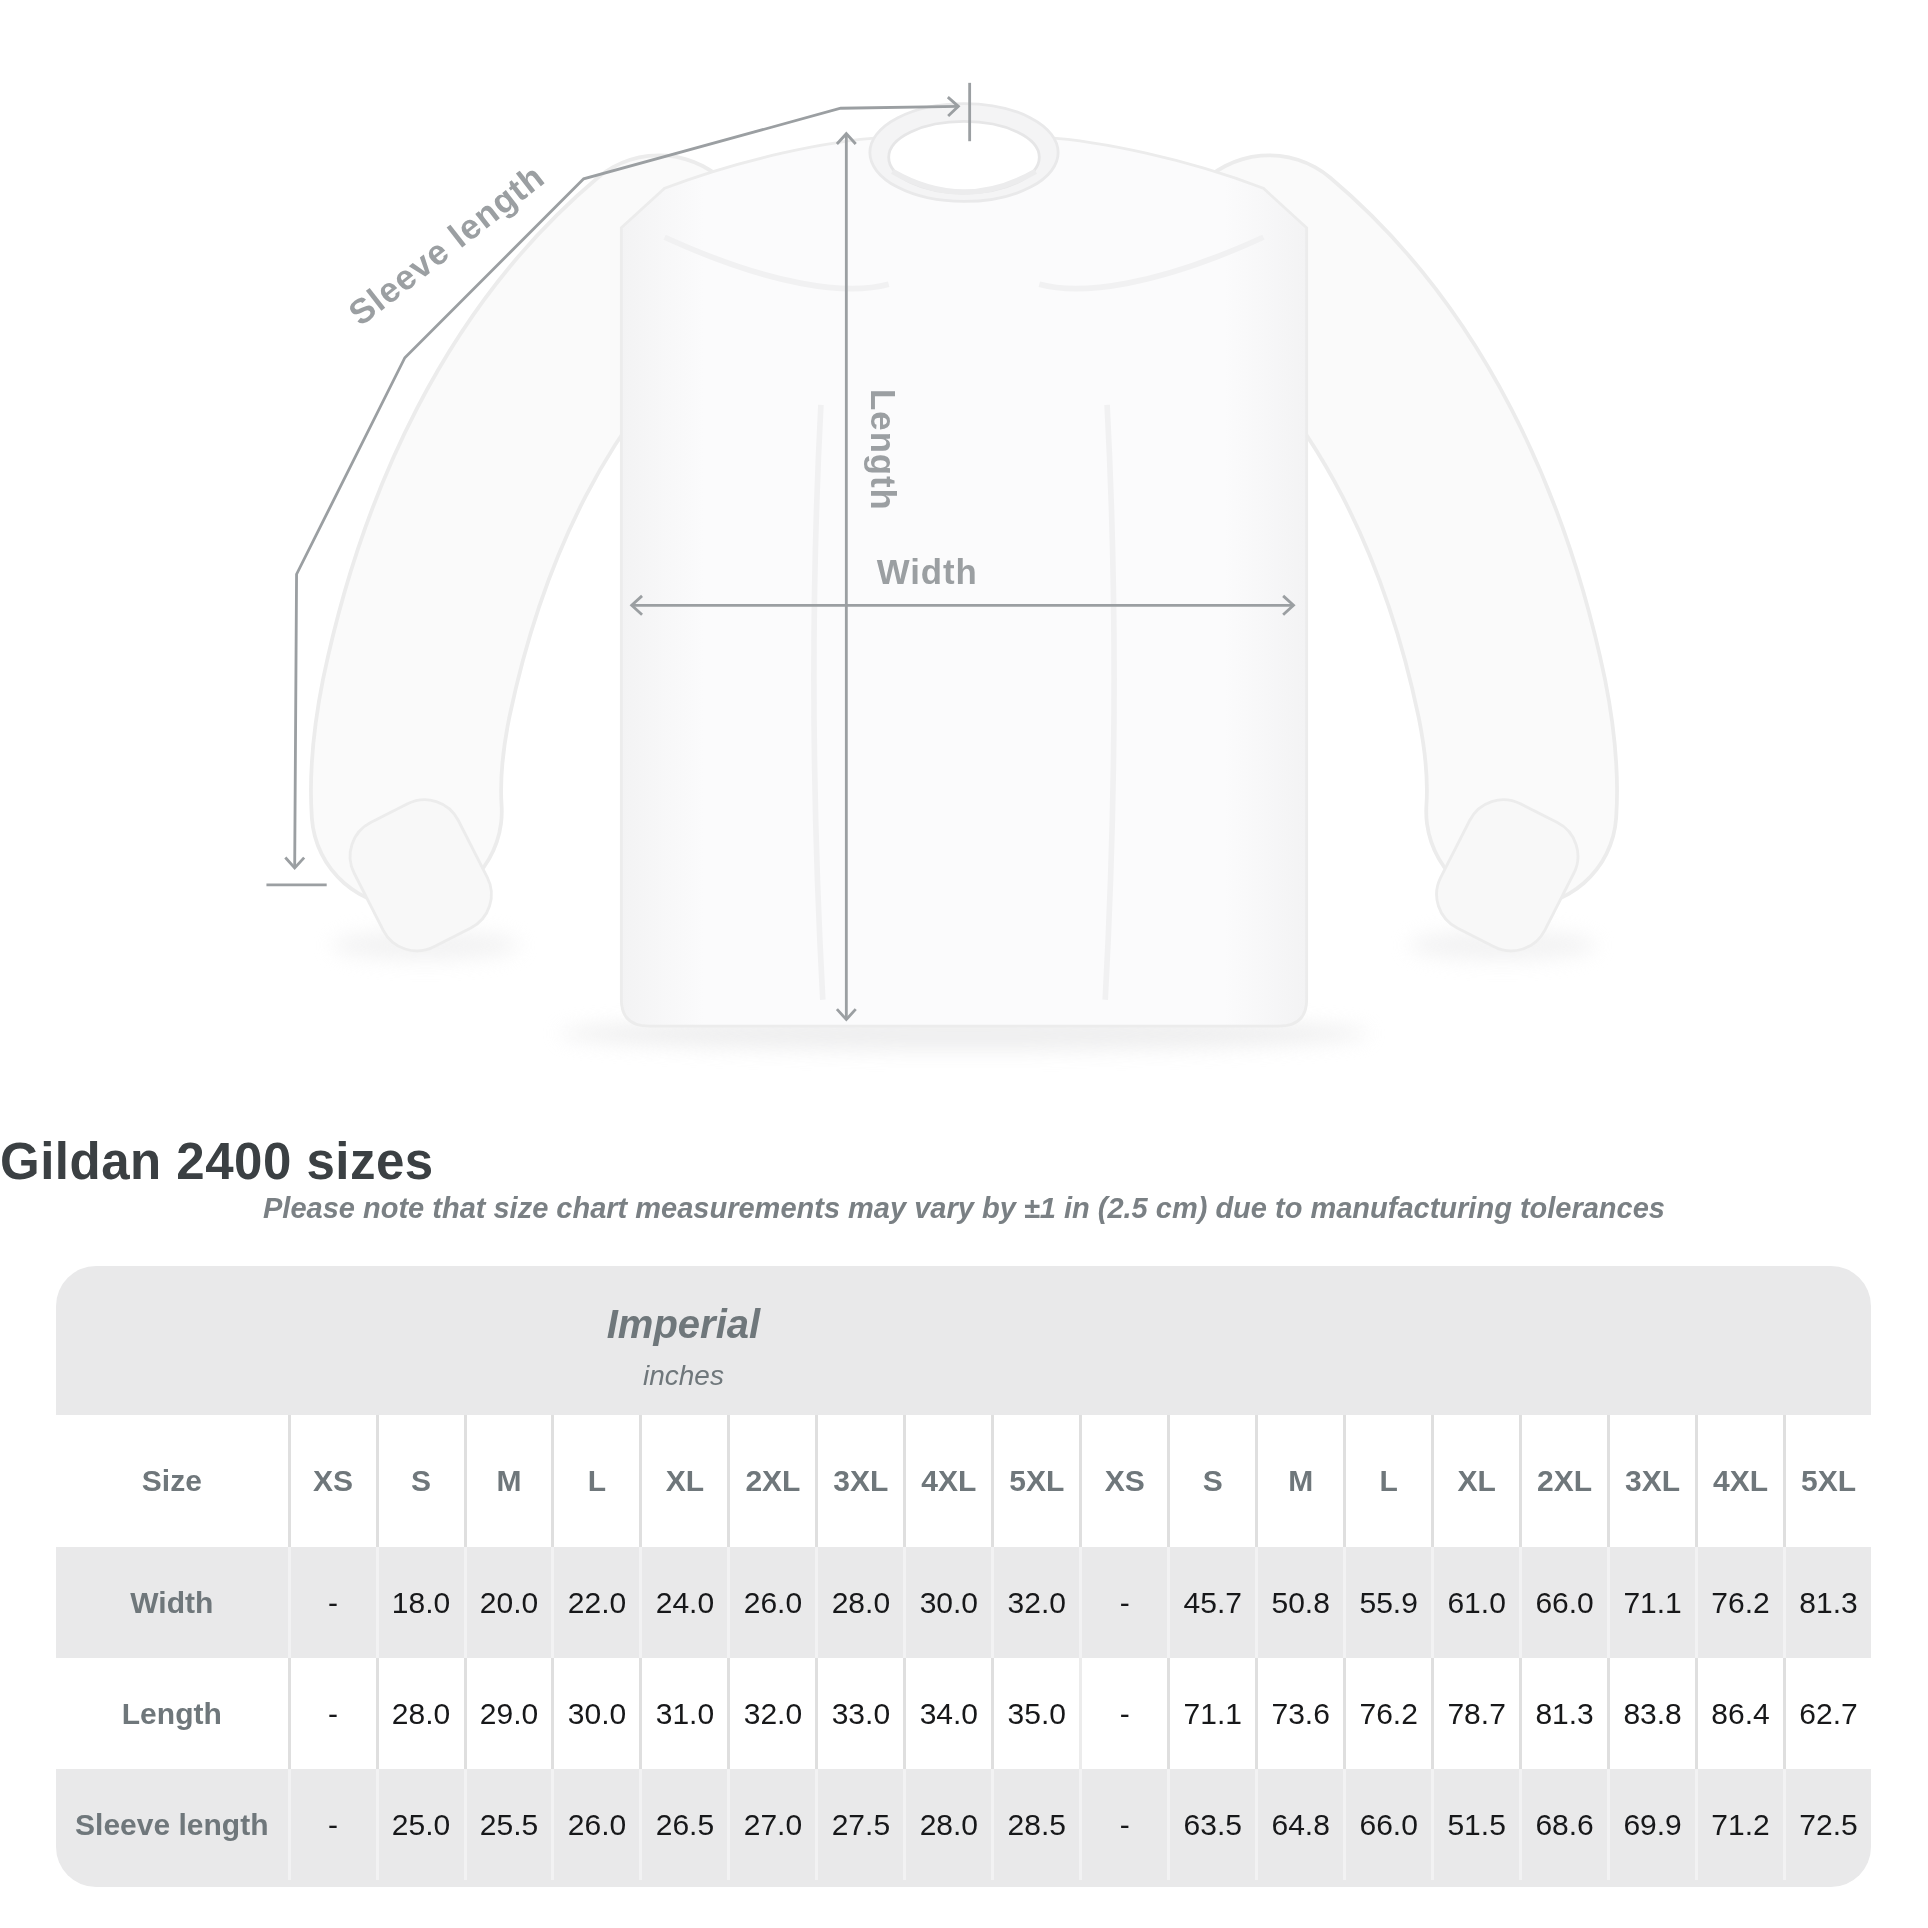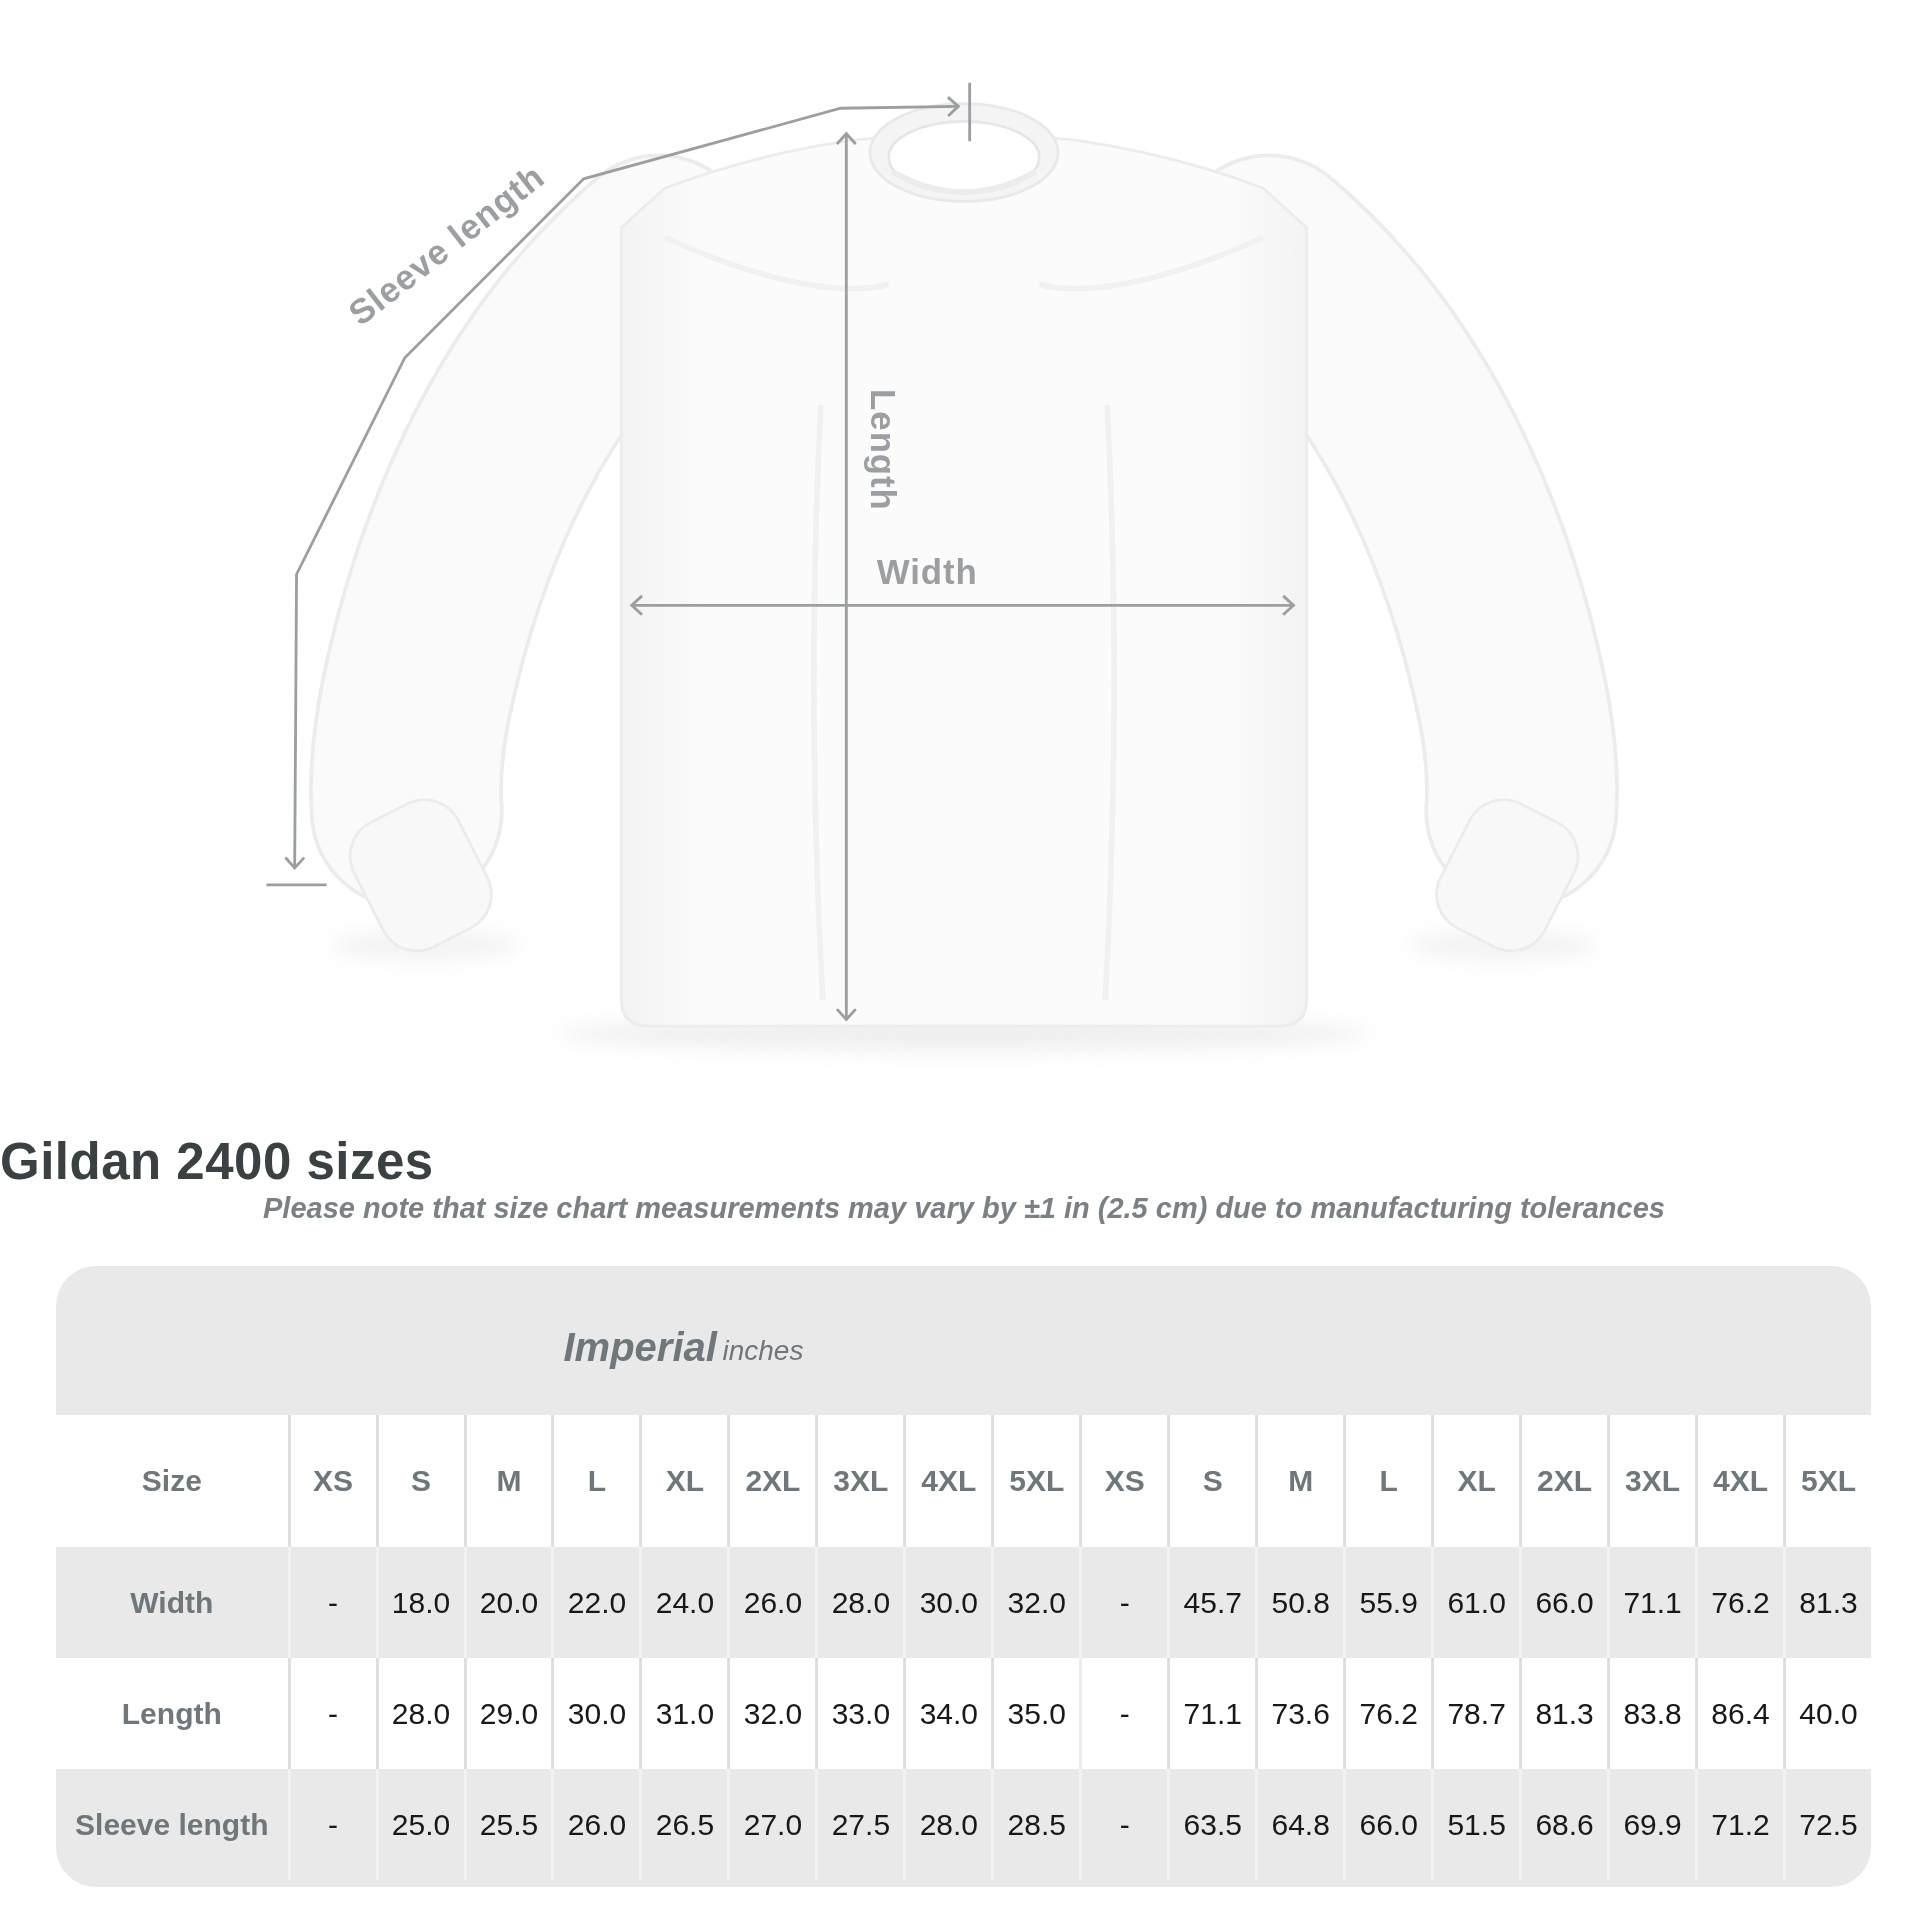--- a/index.html
+++ b/index.html
@@ -37,21 +37,21 @@
   }
   .trow { display:grid; grid-template-columns:12.76% repeat(18, 1fr); }
   .unit-row { height:149px; }
   .header-row { height:132px; background:var(--rowwhite); }
   .data-row { height:111px; }
   .data-row.white { background:var(--rowwhite); }
   .cell {
     display:flex; align-items:center; justify-content:center;
     box-sizing:border-box; min-width:0;
   }
-  .unit-cell { grid-column:span 9; gap:5.6px; padding-top:13px; }
+  .unit-cell { grid-column:span 9; flex-direction:column; gap:5.6px; padding-top:13px; }
   .unit-name { font-size:40px; font-weight:bold; font-style:italic; color:var(--head); }
   .unit-sub  { font-size:28px; font-style:italic; color:var(--head);margin-top:8px; }
   .head, .rowlabel { font-weight:bold; font-size:30px; color:var(--head); }
   .val { font-size:30px; color:var(--val); }
   
   .header-row .cell + .cell,
   .data-row .cell + .cell { border-left:3.8px solid var(--sep); }
   .data-row.shaded .cell + .cell { border-left-color:var(--sepg); }
   .header-row .metric-start, .data-row .metric-start { border-left-width:8.5px; }
   .header-row .metric-start, .data-row.white .metric-start { border-left-color:#ececec; }
@@ -196,21 +196,21 @@
       <div class="cell val">34.0</div>
       <div class="cell val">35.0</div>
       <div class="cell val metric-start">-</div>
       <div class="cell val">71.1</div>
       <div class="cell val">73.6</div>
       <div class="cell val">76.2</div>
       <div class="cell val">78.7</div>
       <div class="cell val">81.3</div>
       <div class="cell val">83.8</div>
       <div class="cell val">86.4</div>
-      <div class="cell val">40.0</div>
+      <div class="cell val">62.7</div>
     </div>
   <div class="trow data-row shaded" id="row-2">
     <div class="cell rowlabel">Sleeve length</div>
   <div class="cell val">-</div>
       <div class="cell val">25.0</div>
       <div class="cell val">25.5</div>
       <div class="cell val">26.0</div>
       <div class="cell val">26.5</div>
       <div class="cell val">27.0</div>
       <div class="cell val">27.5</div>

